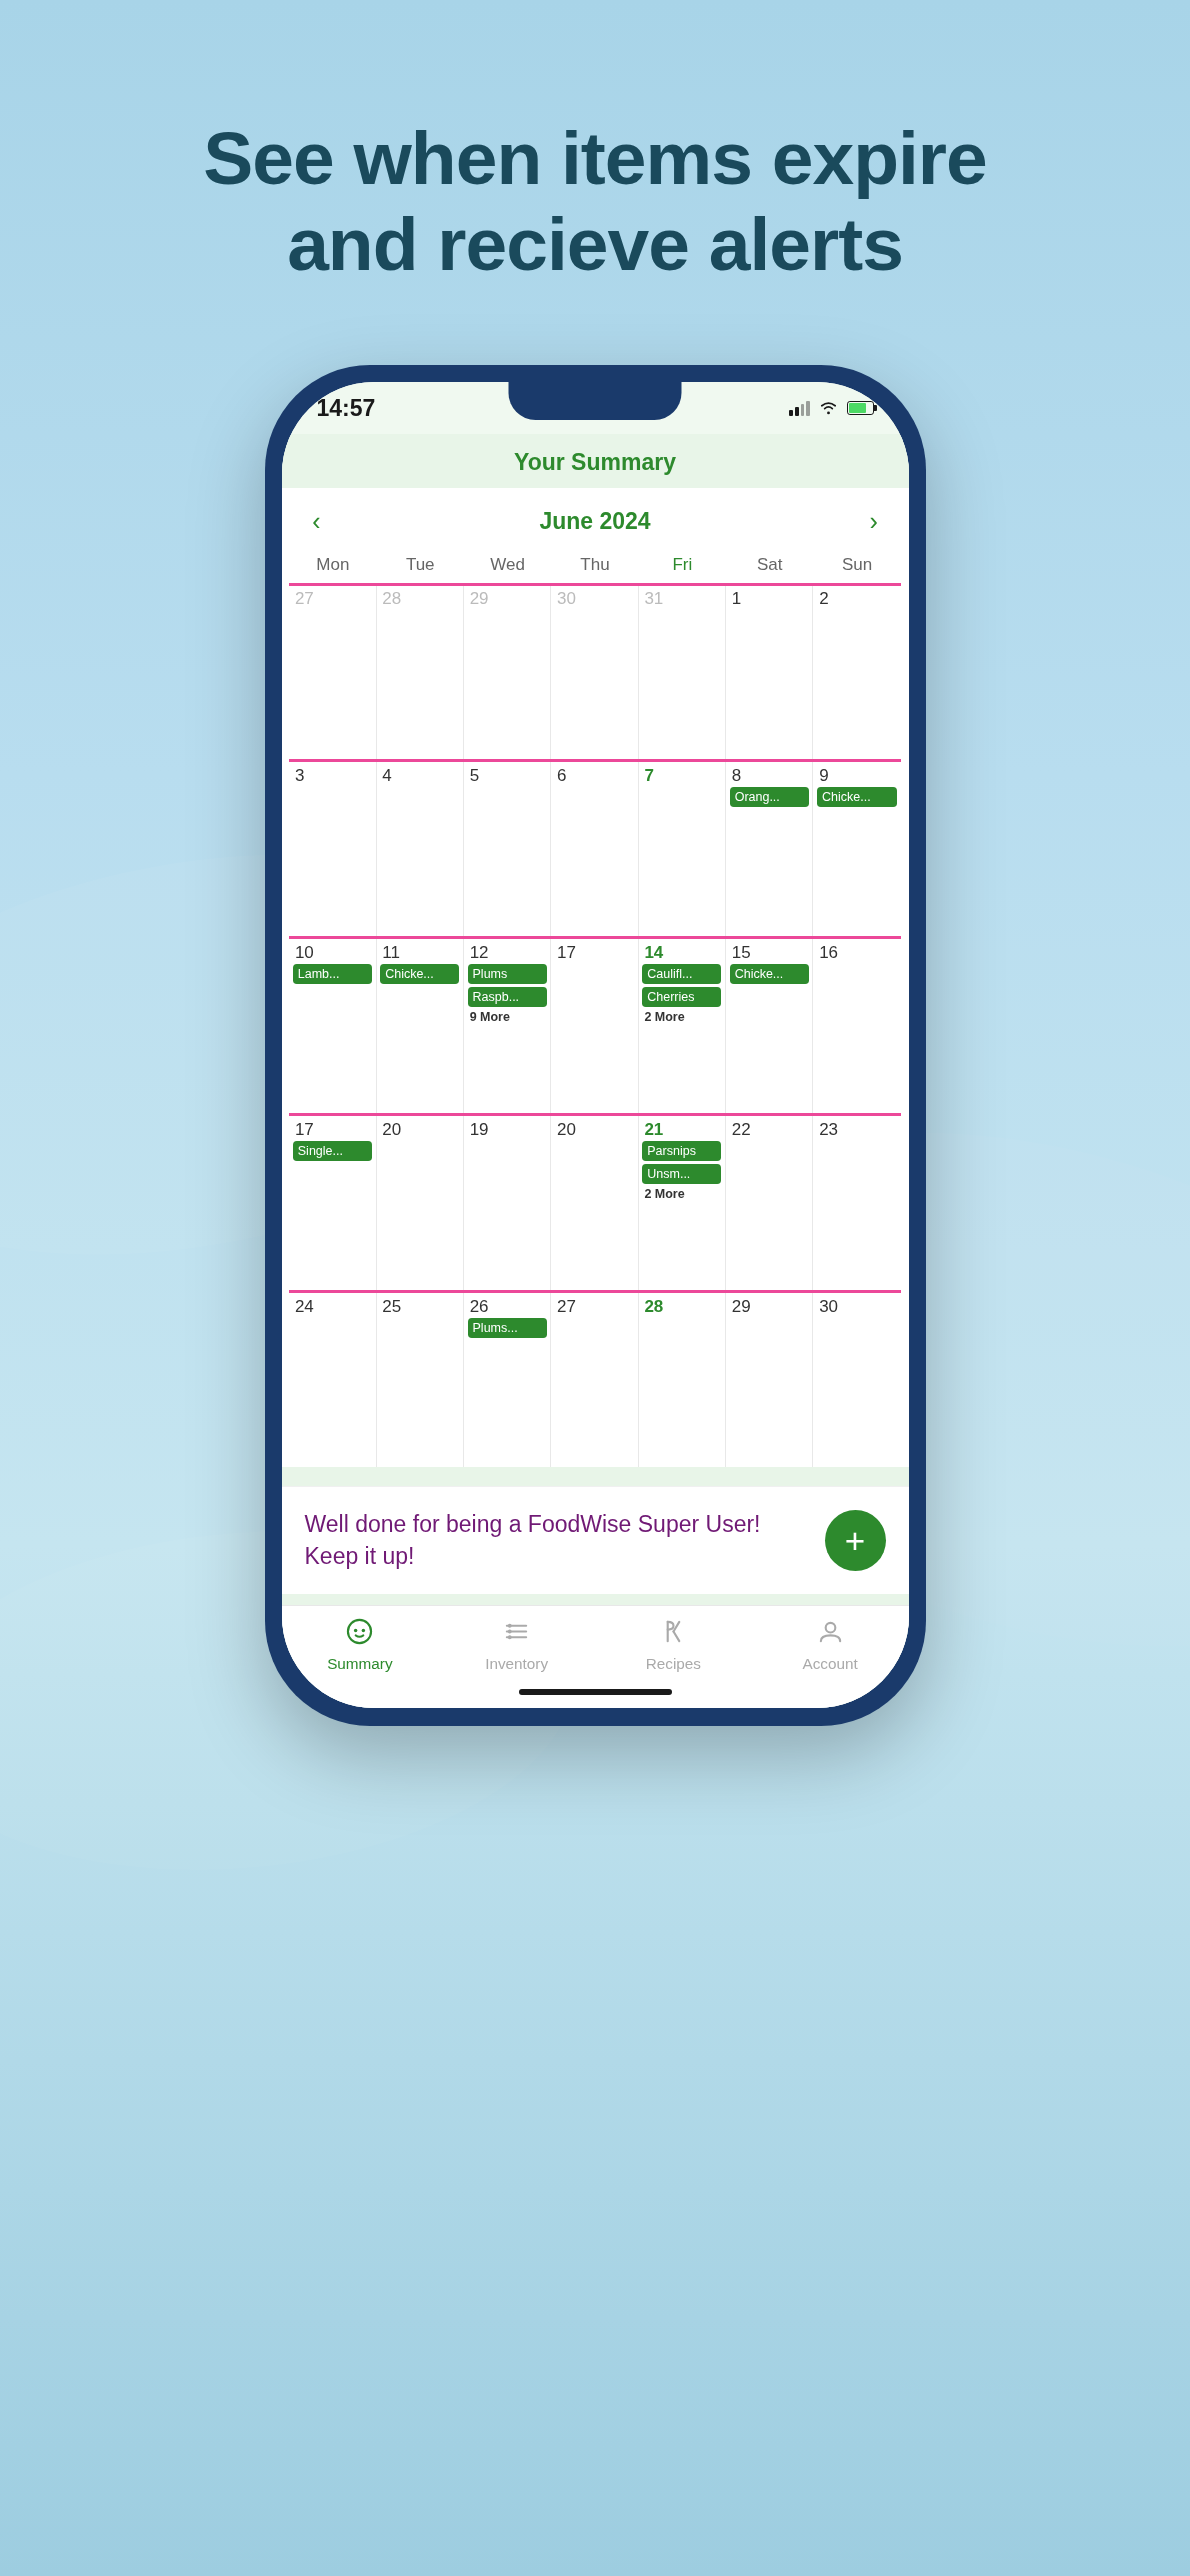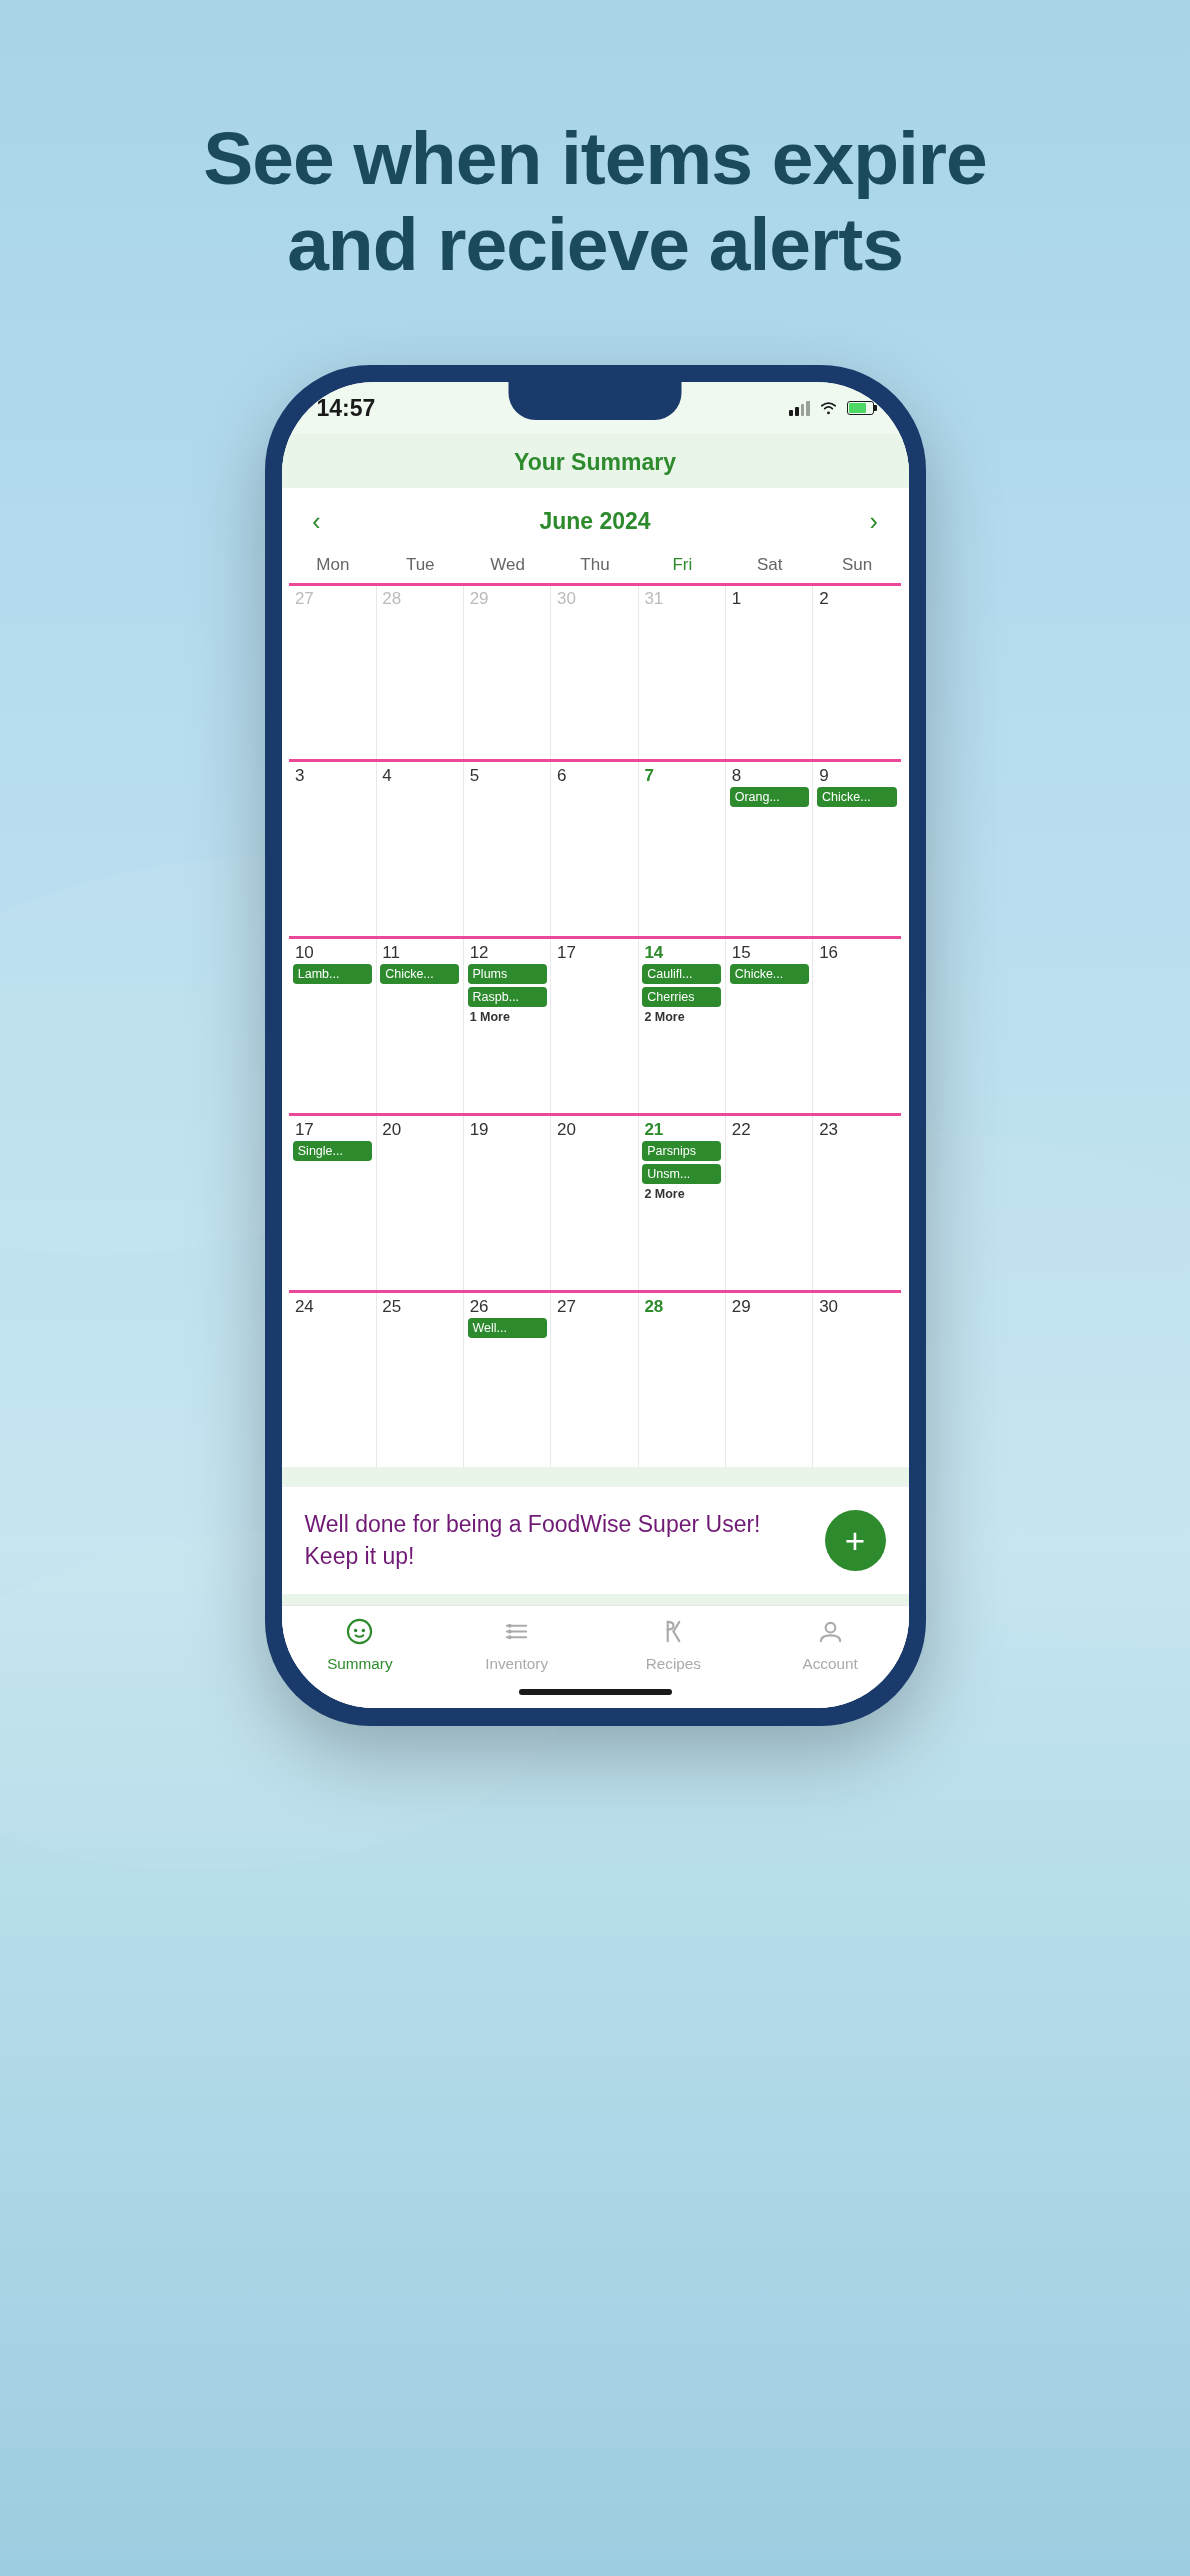--- a/index.html
+++ b/index.html
@@ -502,21 +502,21 @@
                 <div class="cal-event">Lamb...</div>
               </div>
               <div class="cal-cell">
                 <div class="cal-date">11</div>
                 <div class="cal-event">Chicke...</div>
               </div>
               <div class="cal-cell">
                 <div class="cal-date">12</div>
                 <div class="cal-event">Plums</div>
                 <div class="cal-event">Raspb...</div>
-                <div class="cal-more">1 More</div>
+                <div class="cal-more">9 More</div>
               </div>
               <div class="cal-cell">
                 <div class="cal-date">17</div>
               </div>
               <div class="cal-cell">
                 <div class="cal-date friday">14</div>
                 <div class="cal-event">Caulifl...</div>
                 <div class="cal-event">Cherries</div>
                 <div class="cal-more">2 More</div>
               </div>
@@ -559,21 +559,21 @@
 
             <div class="cal-week">
               <div class="cal-cell">
                 <div class="cal-date">24</div>
               </div>
               <div class="cal-cell">
                 <div class="cal-date">25</div>
               </div>
               <div class="cal-cell">
                 <div class="cal-date">26</div>
-                <div class="cal-event">Well...</div>
+                <div class="cal-event">Plums...</div>
               </div>
               <div class="cal-cell">
                 <div class="cal-date">27</div>
               </div>
               <div class="cal-cell">
                 <div class="cal-date friday">28</div>
               </div>
               <div class="cal-cell">
                 <div class="cal-date">29</div>
               </div>

